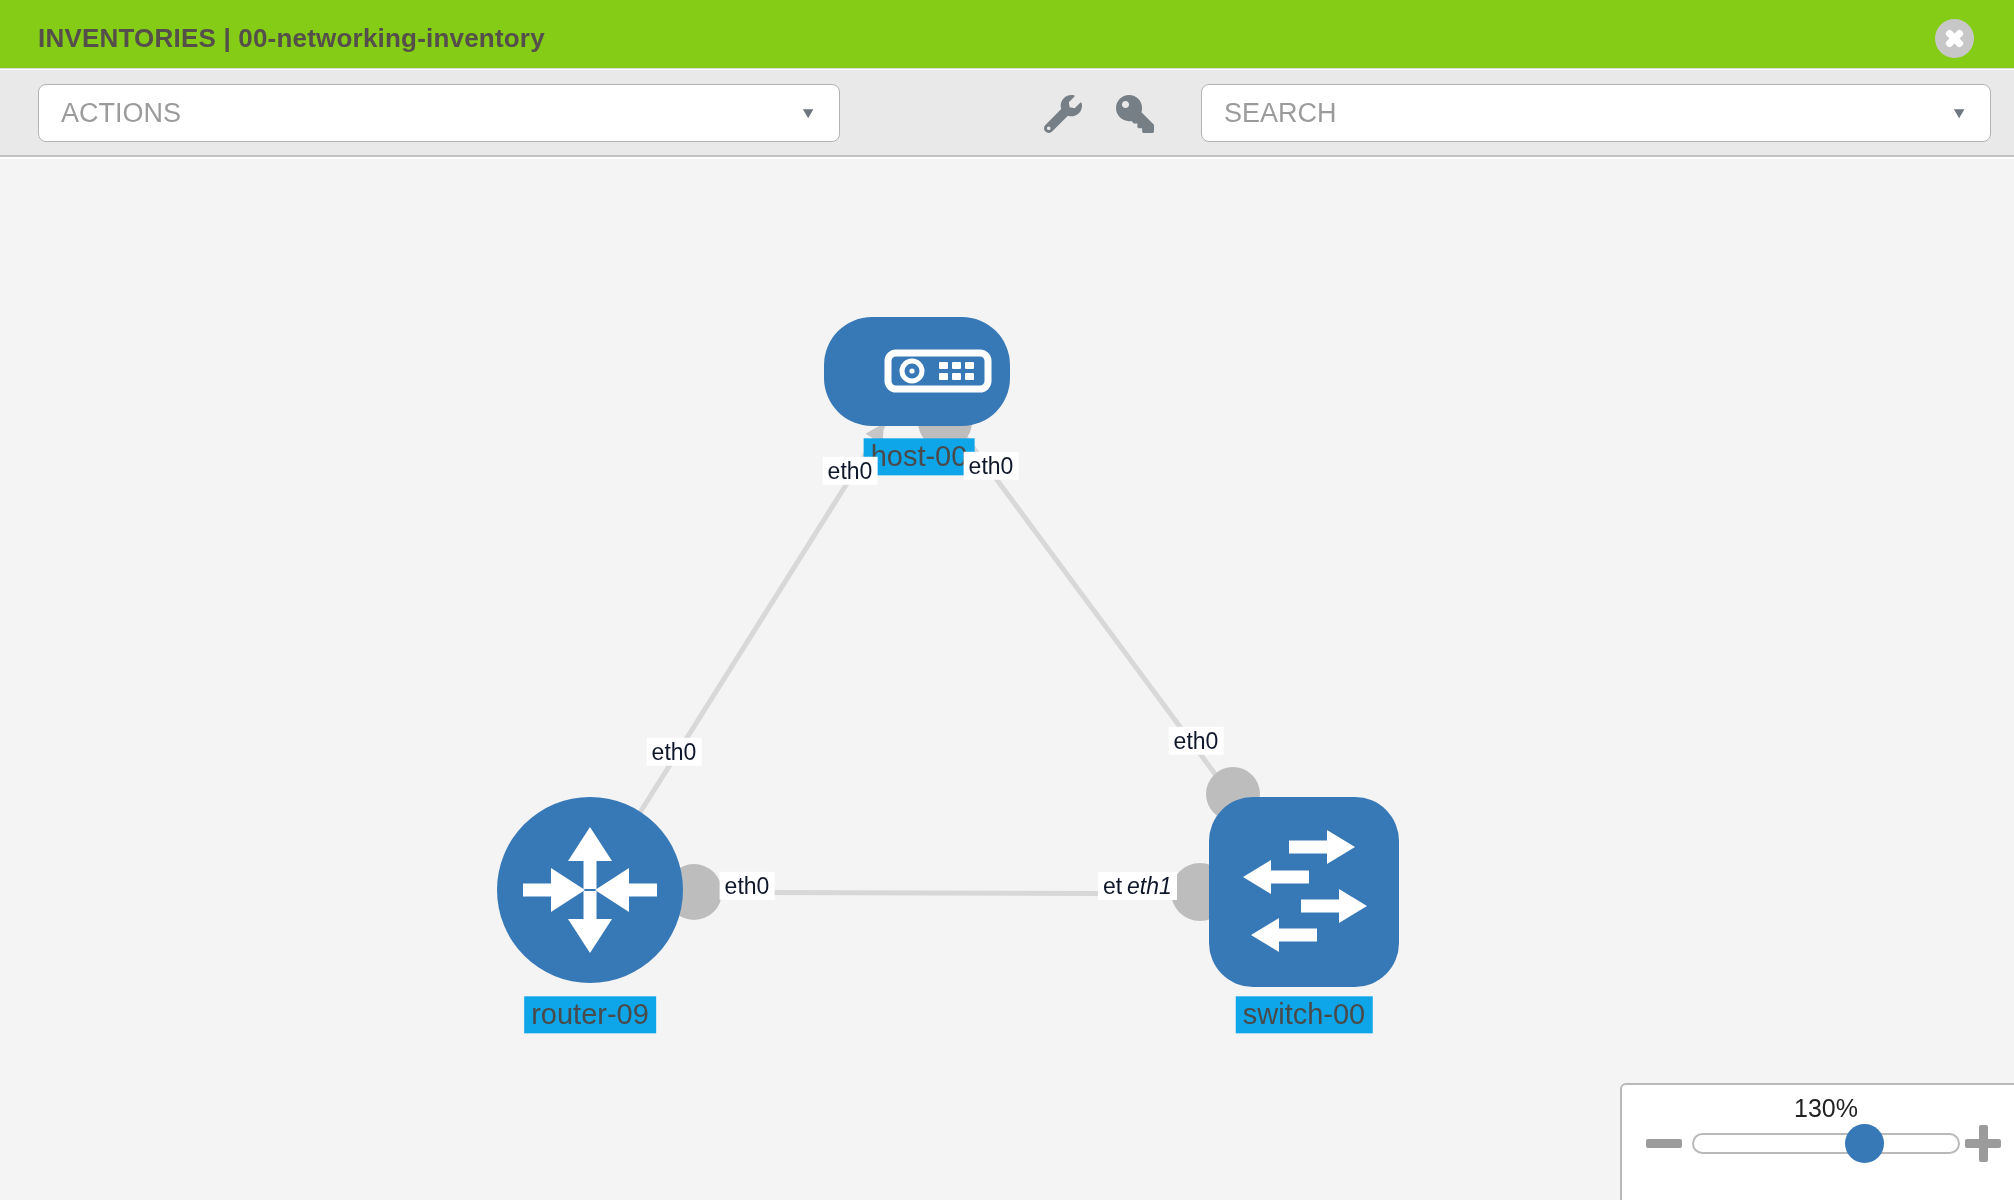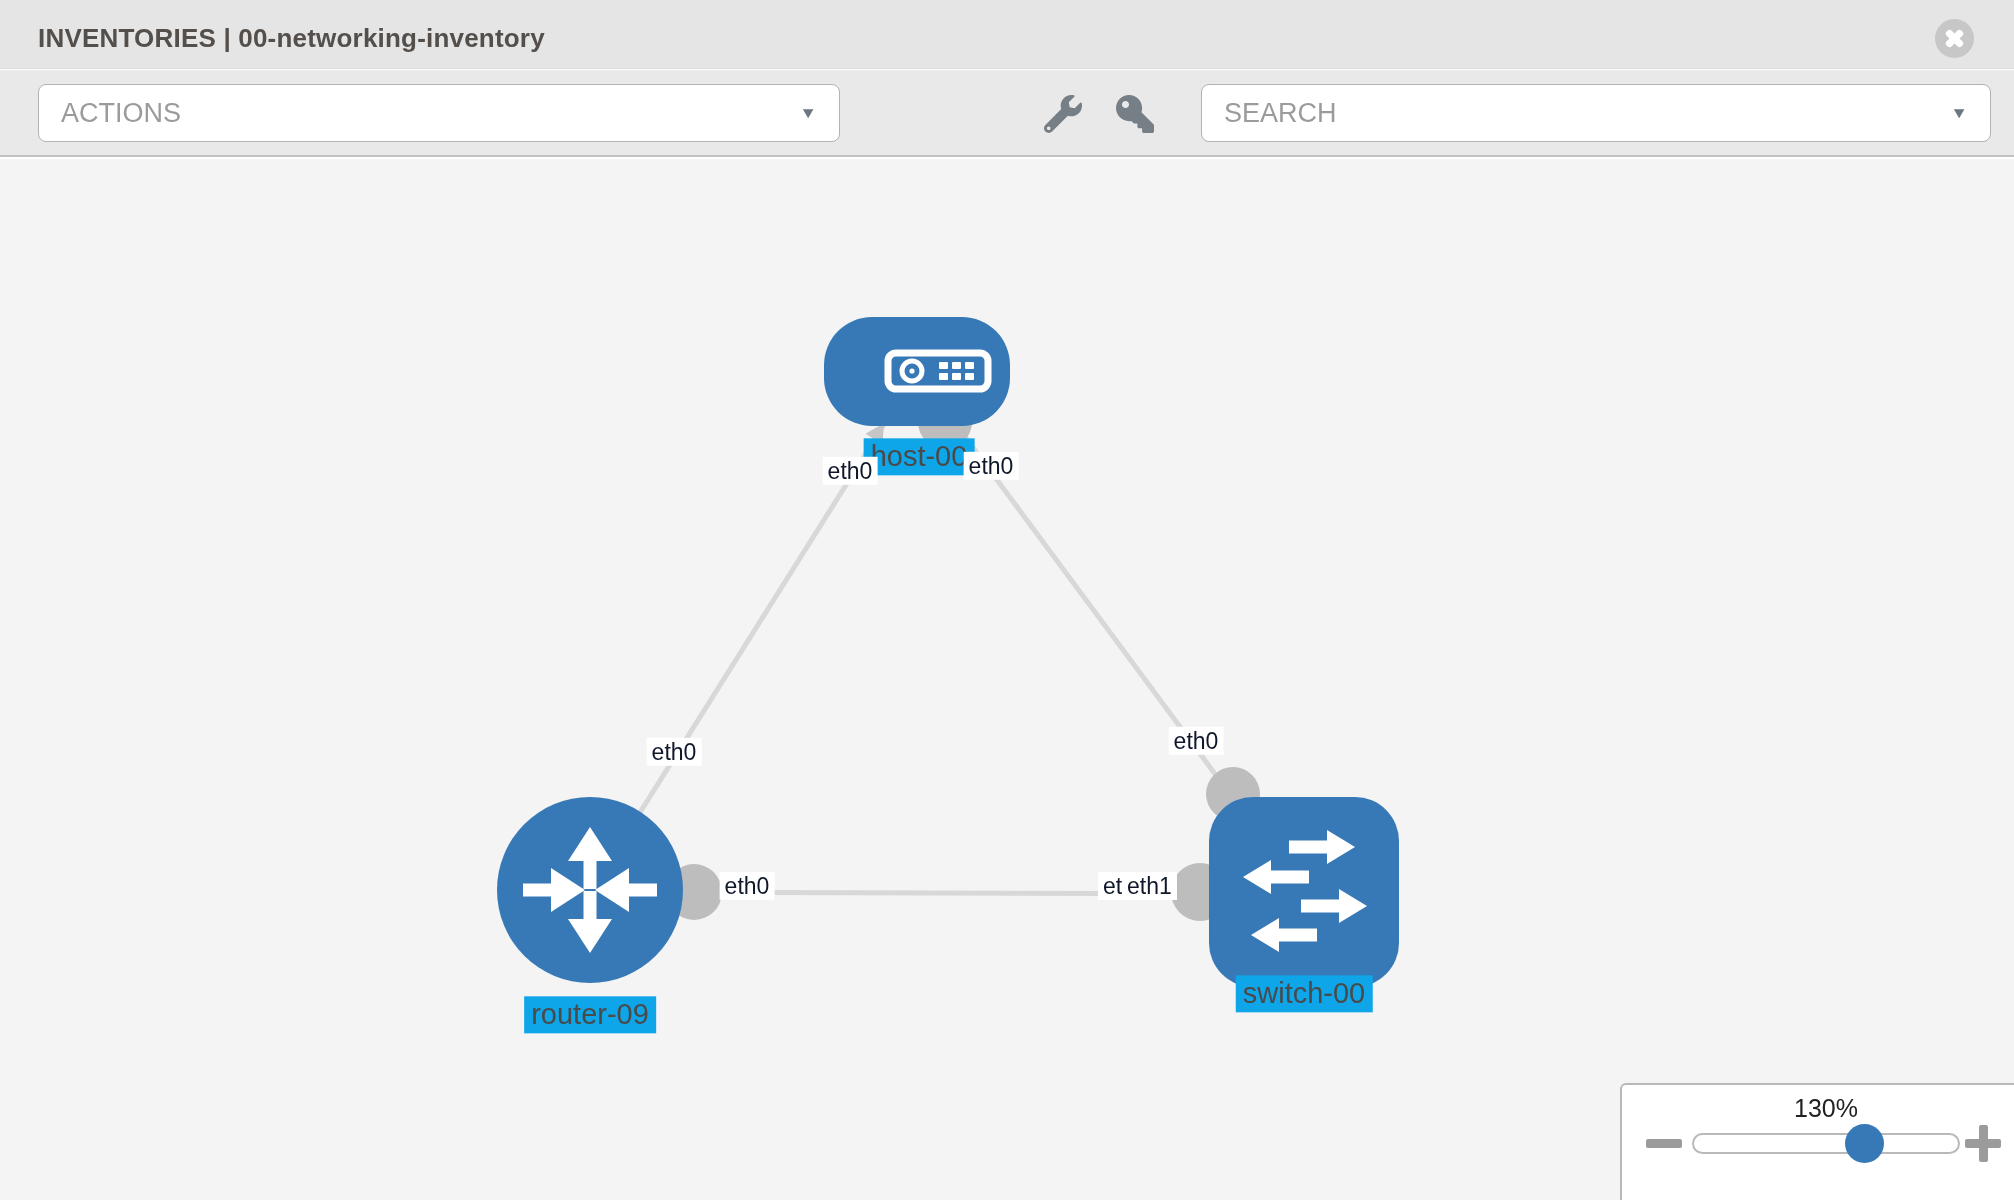--- a/index.html
+++ b/index.html
@@ -7,21 +7,21 @@
   body {
     width:2014px; height:1200px;
     font-family:"Liberation Sans", sans-serif;
     background:#ffffff; overflow:hidden;
   }
   .app { position:relative; width:2014px; height:1200px; overflow:hidden; }
 
   
   .hdr {
     position:absolute; top:0; left:0; width:2014px; height:69px;
-    background:#e5e5e5; border-bottom:1px solid #d9d9d9;
+    background:#84cc16; border-bottom:1px solid #d9d9d9;
     display:flex; align-items:center; justify-content:space-between;
     padding:8px 40px 0 38px;
   }
   .hdr-title { font-size:26px; font-weight:bold; color:#554f4b; letter-spacing:.2px; }
   .close-btn {
     position:relative; width:39px; height:39px; border-radius:50%;
     background:#c7c7c7; cursor:pointer; flex:0 0 auto;
   }
   .close-btn .xb {
     position:absolute; left:9px; top:16px; width:21px; height:7px;
@@ -189,29 +189,29 @@
           <line x1="92" y1="109" x2="136" y2="109"></line>
           <polygon points="158,109 130,92 130,126" stroke="none"></polygon>
           <line x1="108" y1="138" x2="64" y2="138"></line>
           <polygon points="42,138 70,121 70,155" stroke="none"></polygon>
         </g>
       </svg>
     </div>
 
     <div class="nlabel" style="left:919px; top:298px;">host-00</div>
     <div class="nlabel" style="left:590px; top:856px;">router-09</div>
-    <div class="nlabel" style="left:1304px; top:835px;">switch-00</div>
+    <div class="nlabel" style="left:1304px; top:856px;">switch-00</div>
 
     <div class="ilabel" style="left:850px; top:312px;">eth0</div>
     <div class="ilabel" style="left:991px; top:307px;">eth0</div>
     <div class="ilabel" style="left:674px; top:593px;">eth0</div>
     <div class="ilabel" style="left:1196px; top:582px;">eth0</div>
     <div class="ilabel" style="left:747px; top:727px;">eth0</div>
     <div class="ilabel ilabel-abs" style="left:1098px; top:713px;">eth0</div>
-    <div class="ilabel ilabel-abs" style="left:1122px; top:713px;">eth1</div>
+    <div class="ilabel ilabel-abs" style="left:1122px; top:713px;font-style:italic;">eth1</div>
 
     <div class="zoom-panel">
       <div class="zoom-value">130%</div>
       <div class="zbar zoom-minus"></div>
       <div class="zoom-track"></div>
       <div class="zoom-knob"></div>
       <div class="zoom-plus">
         <div class="zbar zph"></div>
         <div class="zbar zpv"></div>
       </div>

